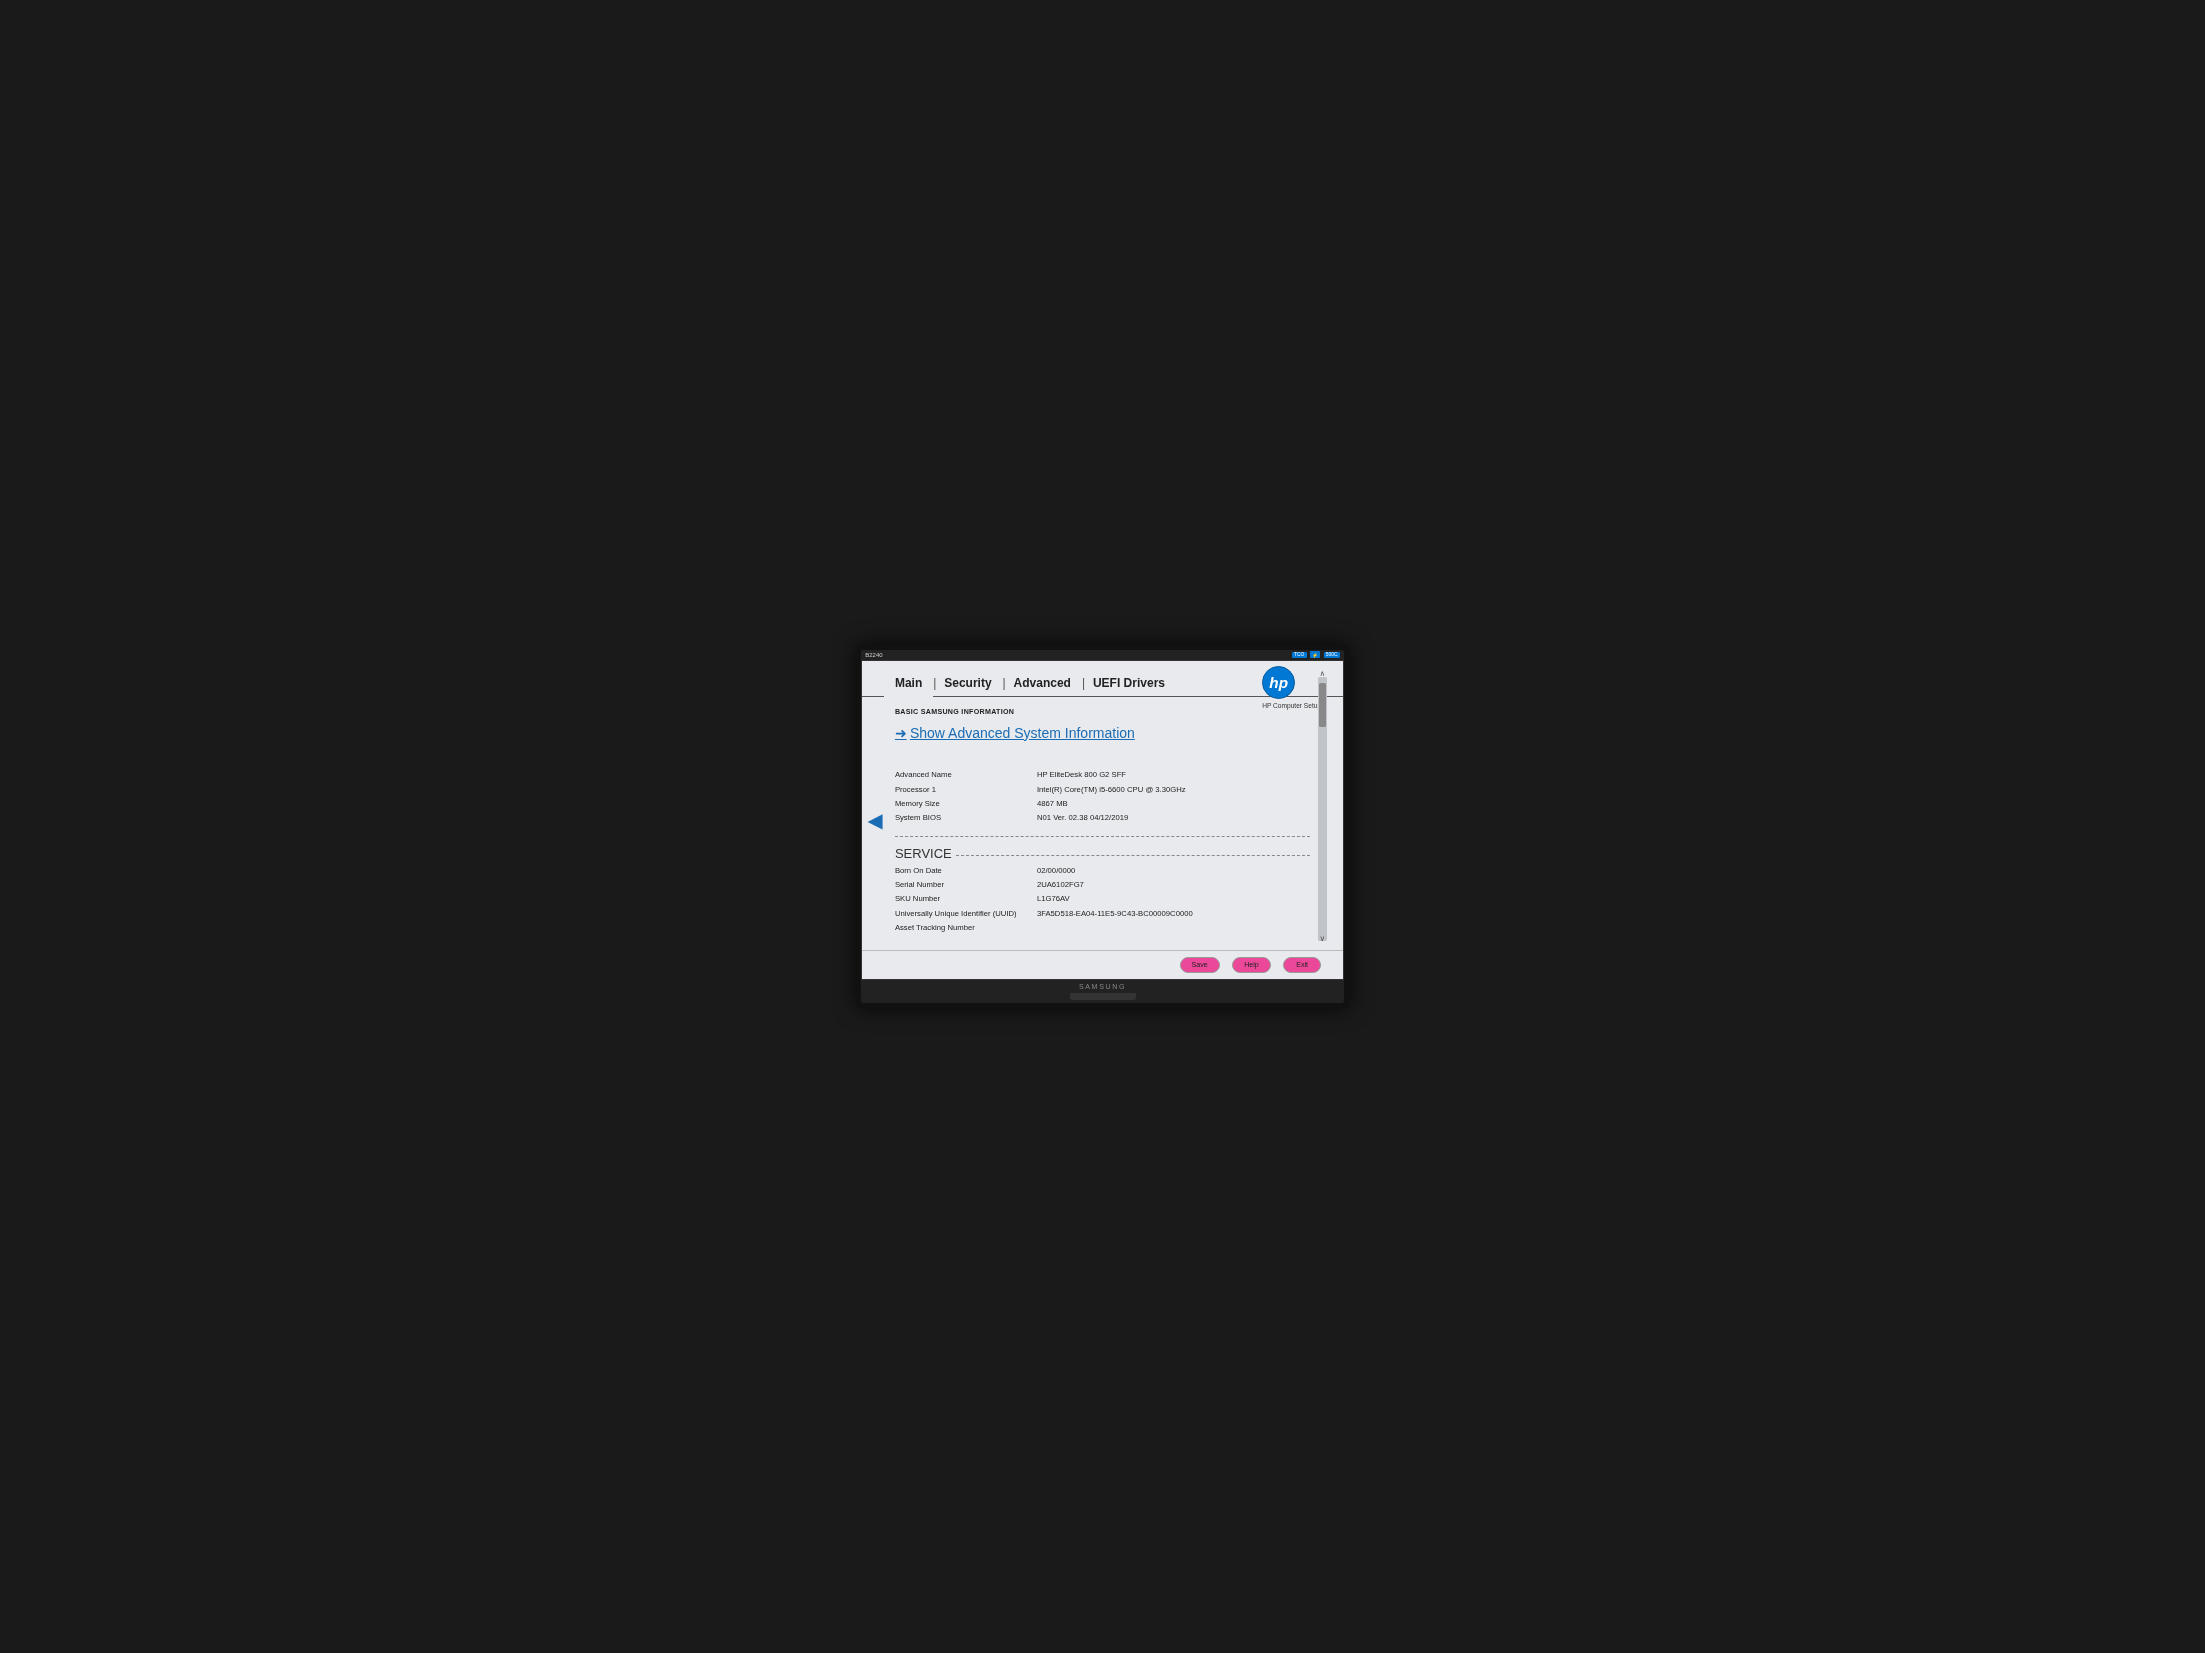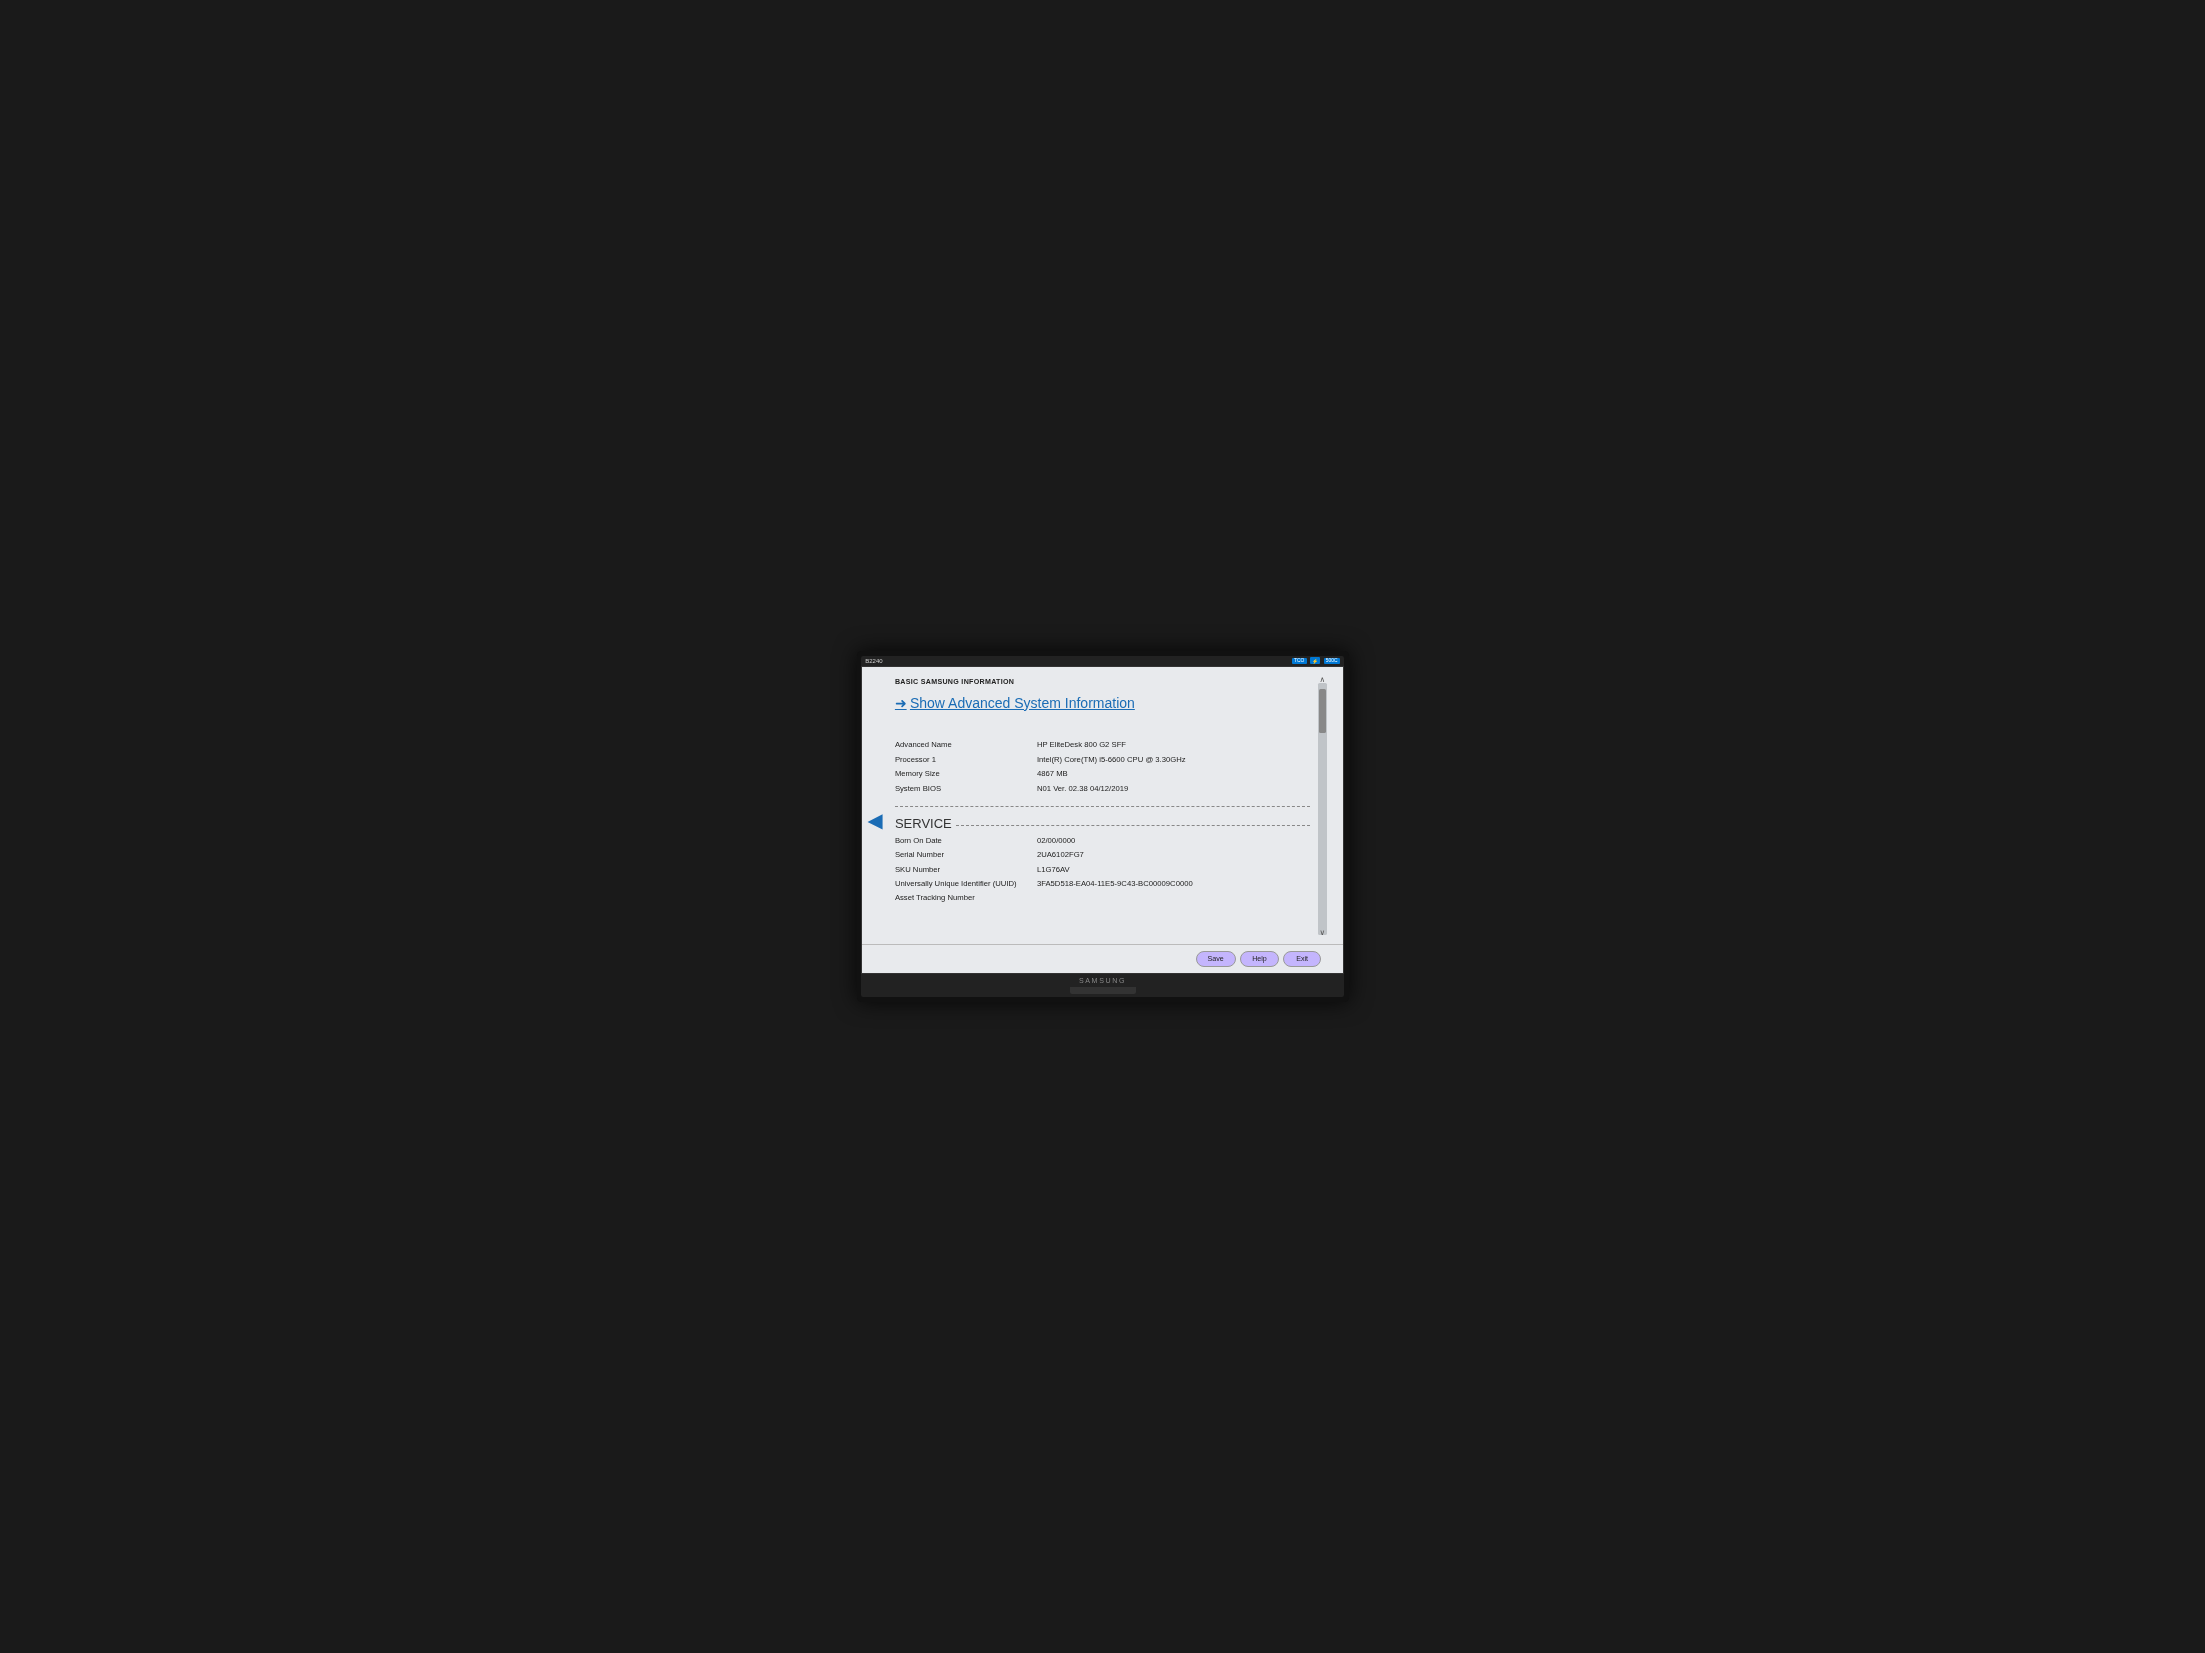--- a/index.html
+++ b/index.html
@@ -258,27 +258,28 @@
       padding: 5.5px 22px;
       display: flex;
       justify-content: flex-end;
       gap: 4.4px;
       border-top: 0.5px solid #bbb;
     }
 
     .btn {
       padding: 3.3px 11px;
       font-size: 7.1px;
-      background: #c4b5fd;
+      background: #ec4899;
       border: 0.5px solid #999;
       color: #222;
       cursor: pointer;
       border-radius: 8px;
       min-width: 38px;
       text-align: center;
+      margin-left: 8px;
     }
 
     
     .monitor-bottom {
       background: #222;
       padding: 3.3px;
       text-align: center;
       border-radius: 0 0 2.2px 2.2px;
     }
 
@@ -305,20 +306,33 @@
     <div class="icons">
       <span class="icon-badge">TCO</span>
       <span class="icon-badge">⚡</span>
       <span class="icon-badge">500C</span>
     </div>
   </div>
 
   <div class="screen">
     <div class="bios-container">
 
+      <div class="nav-bar">
+        <div class="nav-tab active">Main</div>
+        <div class="nav-tab">Security</div>
+        <div class="nav-tab">Advanced</div>
+        <div class="nav-tab">UEFI Drivers</div>
+
+        <div class="hp-logo">
+          <div class="hp-logo-circle">
+            <span>hp</span>
+          </div>
+          <div class="hp-subtitle">HP Computer Setup</div>
+        </div>
+      </div>
 
       <div class="back-arrow">◀</div>
 
       <div class="content-area">
         <div class="section-title">BASIC SAMSUNG INFORMATION</div>
 
         <div class="show-advanced-link">Show Advanced System Information</div>
 
         <table class="info-table">
           <tbody>

